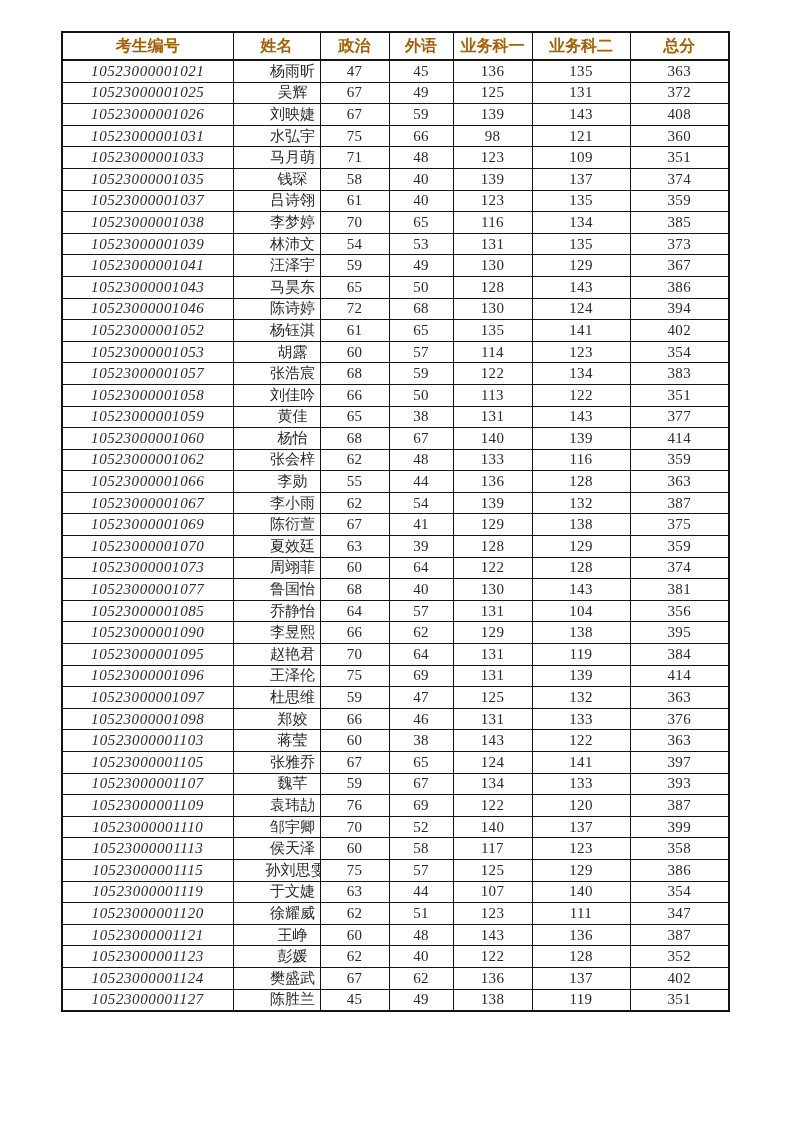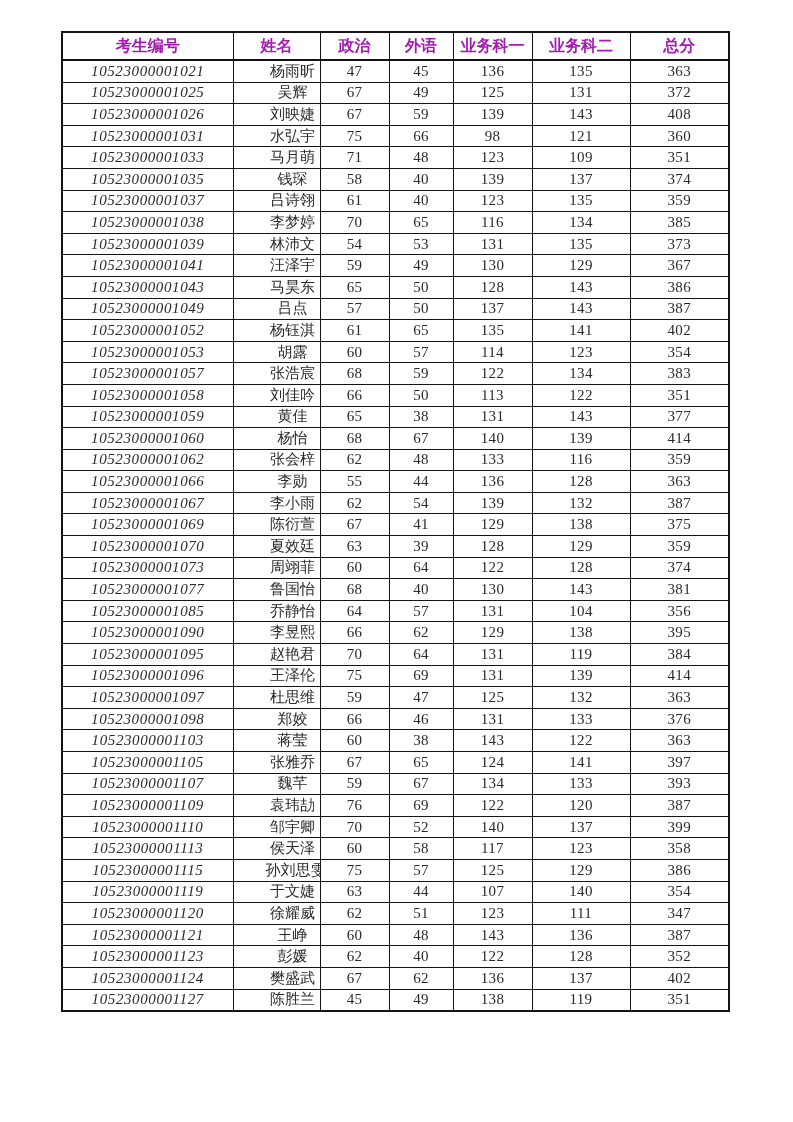--- a/index.html
+++ b/index.html
@@ -28,21 +28,21 @@
     text-align: center;
     vertical-align: middle;
     padding: 0;
     overflow: hidden;
     white-space: nowrap;
   }
   .score-table th {
     height: 26px;
     font-size: 16px;
     font-weight: bold;
-    color: #a21caf;
+    color: #a16207;
     border-bottom: 2.2px solid #141414;
     font-family: "Liberation Serif", "DejaVu Serif", serif;
   }
   .score-table td {
     height: 20.6px;
     font-size: 15px;
     color: #2a2a2a;
     line-height: 1;
   }
   td.cell-id { letter-spacing: 0.6px; font-style: italic; }
@@ -175,27 +175,27 @@
         <tr>
           <td class="cell-id">10523000001043</td>
           <td class="cell-name">马昊东</td>
           <td class="cell-score">65</td>
           <td class="cell-score">50</td>
           <td class="cell-score">128</td>
           <td class="cell-score">143</td>
           <td class="cell-score">386</td>
         </tr>
         <tr>
-          <td class="cell-id">10523000001049</td>
-          <td class="cell-name">吕点</td>
-          <td class="cell-score">57</td>
-          <td class="cell-score">50</td>
-          <td class="cell-score">137</td>
-          <td class="cell-score">143</td>
-          <td class="cell-score">387</td>
+          <td class="cell-id">10523000001046</td>
+          <td class="cell-name">陈诗婷</td>
+          <td class="cell-score">72</td>
+          <td class="cell-score">68</td>
+          <td class="cell-score">130</td>
+          <td class="cell-score">124</td>
+          <td class="cell-score">394</td>
         </tr>
         <tr>
           <td class="cell-id">10523000001052</td>
           <td class="cell-name">杨钰淇</td>
           <td class="cell-score">61</td>
           <td class="cell-score">65</td>
           <td class="cell-score">135</td>
           <td class="cell-score">141</td>
           <td class="cell-score">402</td>
         </tr>

